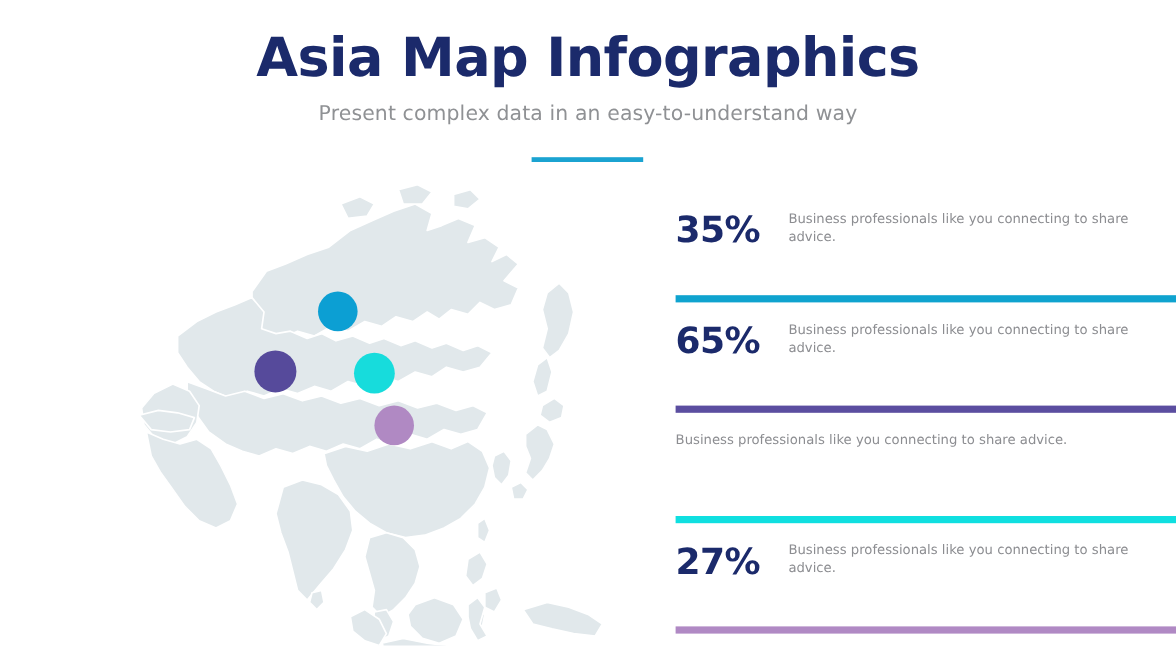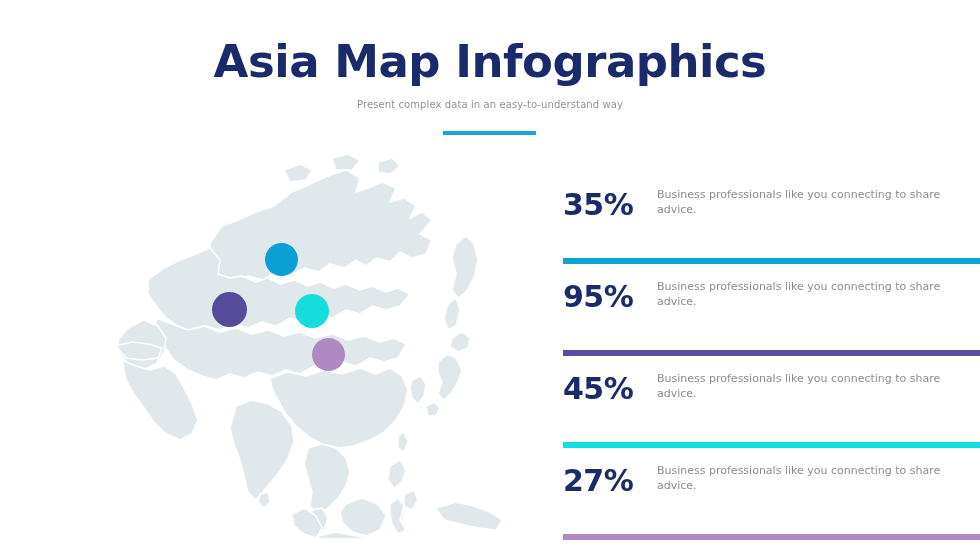--- a/index.html
+++ b/index.html
@@ -21,34 +21,34 @@
     background: #ffffff;
   }
 
   
   .header {
     position: absolute;
     top: 0;
     left: 0;
     width: 980px;
     text-align: center;
-    padding-top: 38px;
+    padding-top: 24px;
   }
   .title {
     font-size: 45px;
     font-weight: bold;
     color: #1B2A6B;
     letter-spacing: -0.5px;
     line-height: 1.05;
     margin: 0;
     font-family: "DejaVu Sans", sans-serif;
   }
   .subtitle {
     margin: 14px 0 0 0;
-    font-size: 10px;
+    font-size: 17px;
     color: #8F9194;
     letter-spacing: 0.1px;
     font-family: "DejaVu Sans", sans-serif;
   }
   .accent-bar {
     position: absolute;
     left: 443px;
     top: 131px;
     width: 93px;
     height: 4px;
@@ -70,21 +70,21 @@
   }
   .marker {
     position: absolute;
     border-radius: 50%;
   }
 
   
   .stats {
     position: absolute;
     left: 563px;
-    top: 178px;
+    top: 166px;
     width: 417px;
   }
   .stat-row {
     position: relative;
     height: 92px;
   }
   .stat-inner {
     display: flex;
     align-items: flex-start;
     padding-top: 6px;
@@ -199,29 +199,28 @@
     <div class="stat-row">
       <div class="stat-inner">
         <div class="stat-pct">35%</div>
         <div class="stat-text">Business professionals like you connecting to share advice.</div>
       </div>
       <div class="stat-divider" style="background:#0FA3CF;"></div>
     </div>
 
     <div class="stat-row">
       <div class="stat-inner">
-        <div class="stat-pct">95%</div>
+        <div class="stat-pct">65%</div>
         <div class="stat-text">Business professionals like you connecting to share advice.</div>
       </div>
       <div class="stat-divider" style="background:#5B4EA0;"></div>
     </div>
 
     <div class="stat-row">
       <div class="stat-inner">
-        <div class="stat-pct">45%</div>
         <div class="stat-text">Business professionals like you connecting to share advice.</div>
       </div>
       <div class="stat-divider" style="background:#0FDFE0;"></div>
     </div>
 
     <div class="stat-row">
       <div class="stat-inner">
         <div class="stat-pct">27%</div>
         <div class="stat-text">Business professionals like you connecting to share advice.</div>
       </div>

